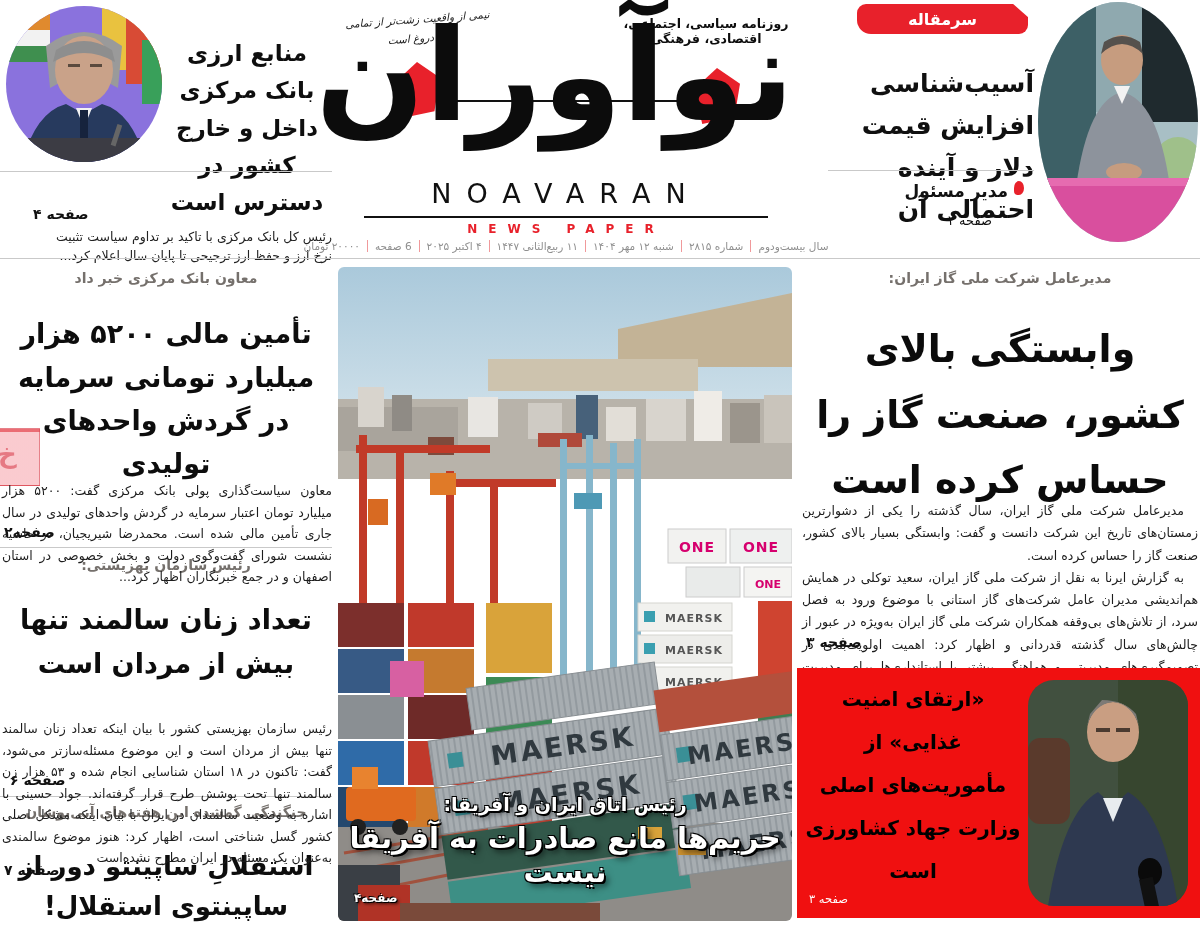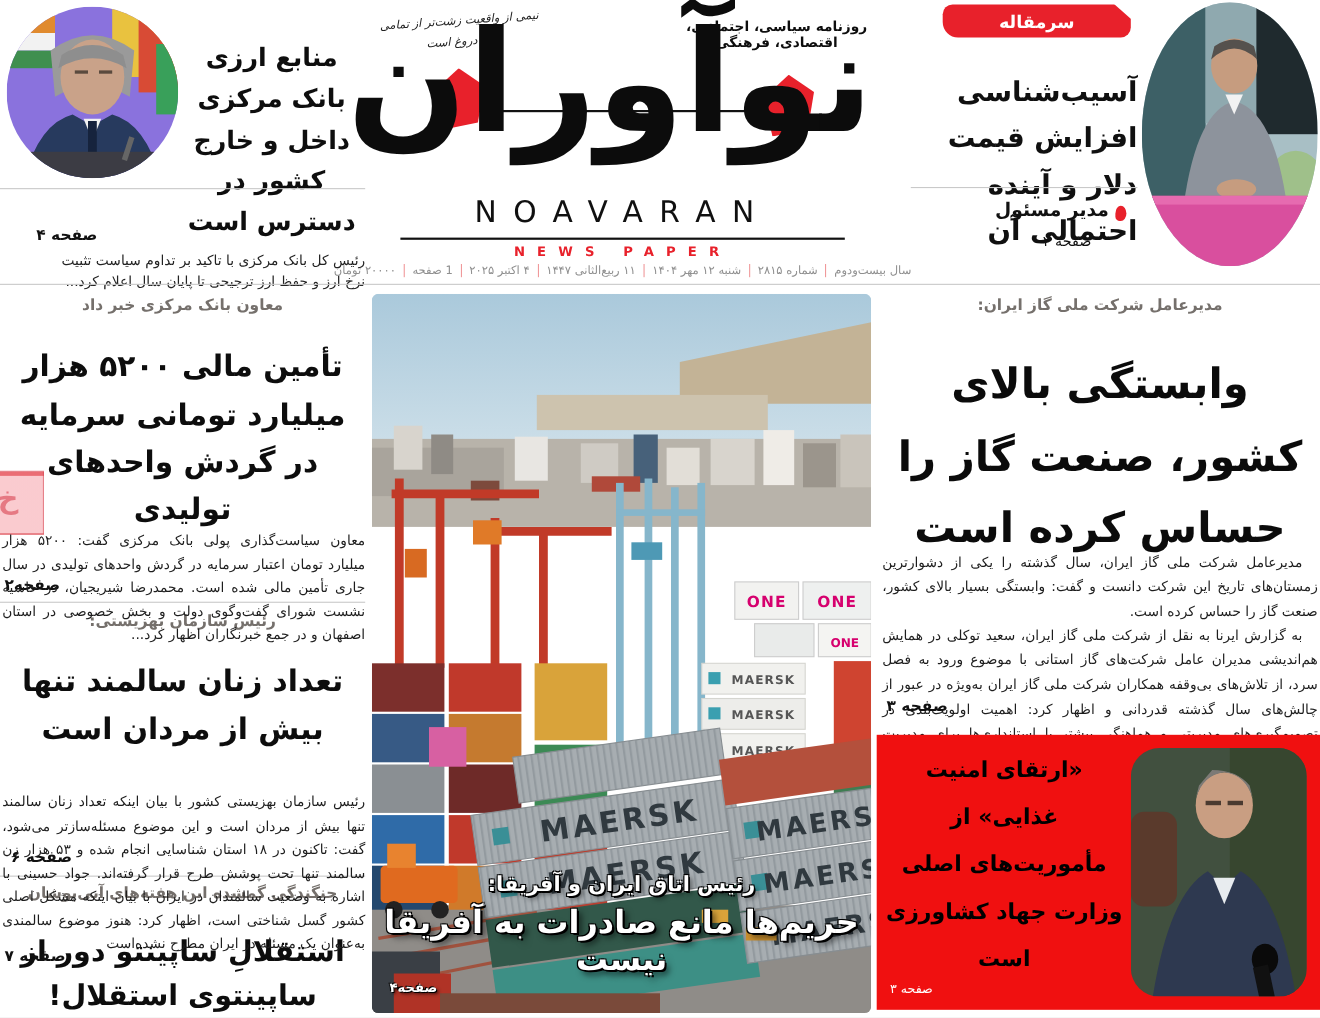--- a/index.html
+++ b/index.html
@@ -45,21 +45,21 @@
   #tr{position:absolute;left:828px;top:0;width:372px;height:256px;}
   .badge{position:absolute;left:29px;top:4px;width:171px;height:30px;background:#e8212b;
          border-radius:9px 4px 9px 14px;color:#fff;font-weight:bold;font-size:16px;
          display:flex;align-items:center;justify-content:center;}
   .badge::after{content:"";position:absolute;right:-1px;top:-1px;width:0;height:0;
          border-top:15px solid #fff;border-left:17px solid transparent;}
   .ed-headline{position:absolute;left:0;top:42px;width:206px;font-size:25px;font-weight:bold;
                line-height:1.68;color:#101010;}
   .ed-rule{left:0;top:170px;width:206px;height:1px;}
   .ed-byline{position:absolute;left:66px;top:181px;width:130px;direction:rtl;display:flex;
-             align-items:flex-end;gap:6px;font-weight:bold;font-size:17px;justify-content:flex-start;}
+             align-items:flex-start;gap:6px;font-weight:bold;font-size:17px;justify-content:flex-start;}
   .ed-comma{width:10px;height:14px;background:#e8212b;border-radius:50% 50% 50% 4px;flex:0 0 auto;}
   .ed-page{position:absolute;left:120px;top:213px;font-size:13px;}
   .ed-photo{position:absolute;left:210px;top:2px;width:160px;height:240px;border-radius:50%;overflow:hidden;}
 
   .main-rule{left:0;top:258px;width:1200px;height:1px;}
 
   
   #lc{position:absolute;left:0;top:262px;width:332px;height:663px;}
   .kicker{position:absolute;left:0;width:100%;text-align:center;font-size:14px;font-weight:bold;
           color:#75706c;direction:rtl;}
@@ -147,21 +147,21 @@
       <div class="logo-en">NOAVARAN</div>
       <div class="en-rule"></div>
       <div class="logo-type">NEWS PAPER</div>
     </div>
     <div class="dateline">
       <span class="dl-part">سال بیست‌ودوم</span>
       <span class="dl-part">شماره ۲۸۱۵</span>
       <span class="dl-part">شنبه ۱۲ مهر ۱۴۰۴</span>
       <span class="dl-part">۱۱ ربیع‌الثانی ۱۴۴۷</span>
       <span class="dl-part">۴ اکتبر ۲۰۲۵</span>
-      <span class="dl-part">1 صفحه</span>
+      <span class="dl-part">6 صفحه</span>
       <span class="dl-part">۲۰۰۰۰ تومان</span>
     </div>
   </header>
 
   <section id="tr">
     <div class="badge rtl">سرمقاله</div>
     <h2 class="ed-headline rtl">آسیب‌شناسی افزایش قیمت دلار و آینده احتمالی آن</h2>
     <div class="rule ed-rule"></div>
     <div class="ed-byline">
       <span class="ed-comma"></span>

